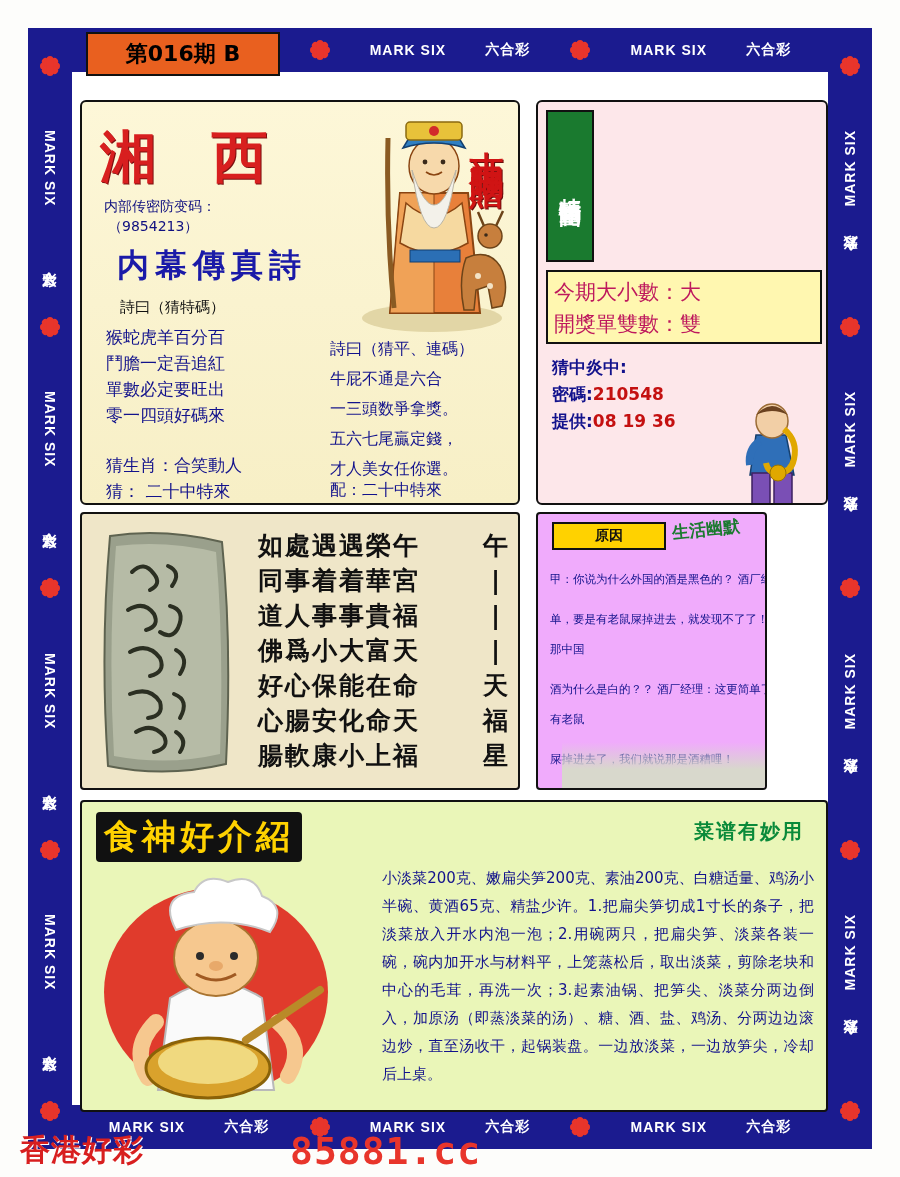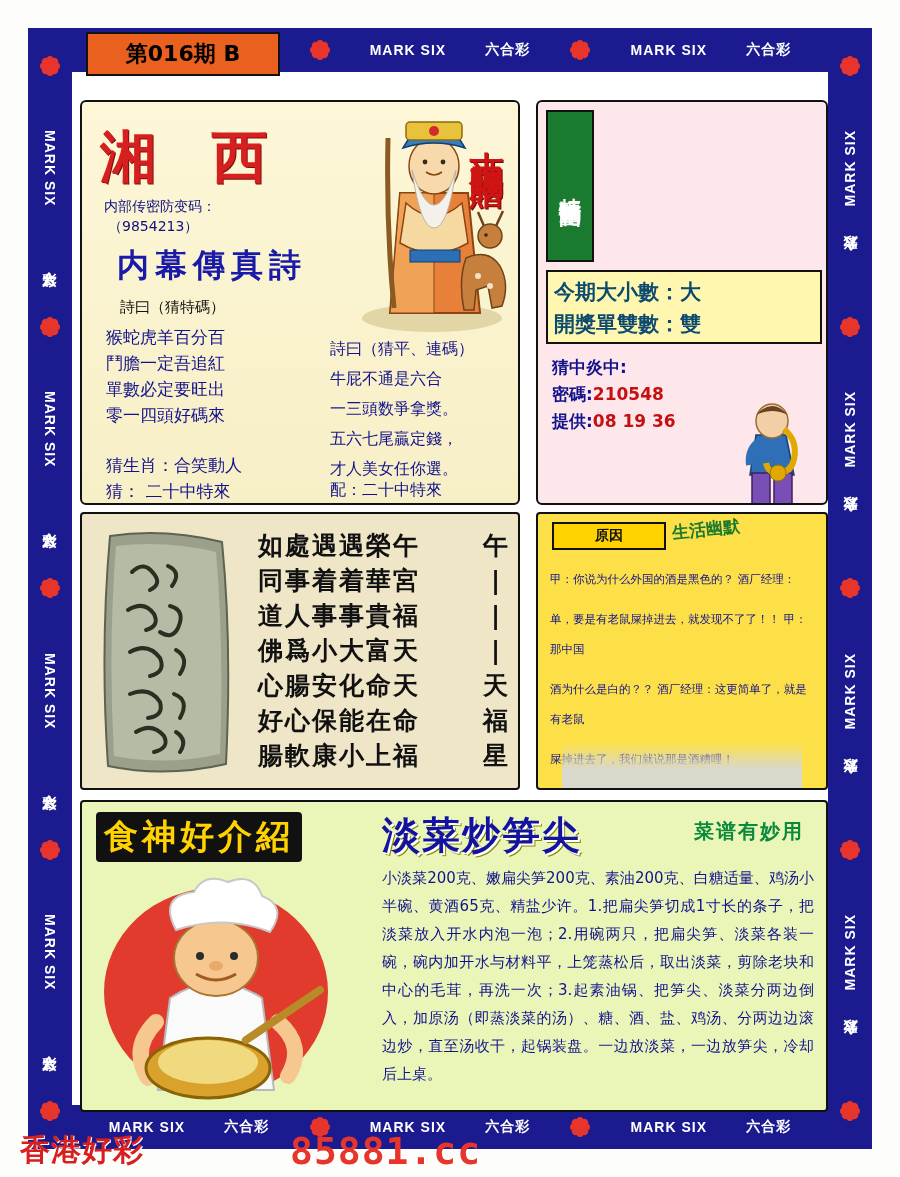--- a/index.html
+++ b/index.html
@@ -97,21 +97,21 @@
   }
   .tr-tag span{writing-mode:vertical-rl;letter-spacing:3px;}
   .tr-box{
     flex:1;background:#e8f7c8;border:2px solid #111;border-left:none;box-sizing:border-box;
     padding:8px 6px;font-size:19px;line-height:28px;color:#111;text-align:center;font-weight:bold;
   }
   .tr-mid{
     position:absolute;left:8px;top:168px;width:276px;height:74px;background:#fff7b0;
     border:2px solid #111;box-sizing:border-box;padding:4px 6px;
   }
-  .tr-mid div{font-size:21px;font-weight:bold;color:#0c4a6e;line-height:32px;white-space:nowrap;}
+  .tr-mid div{font-size:21px;font-weight:normal;color:#be185d;line-height:32px;white-space:nowrap;}
   .tr-bot{position:absolute;left:14px;top:252px;width:268px;font-size:17px;line-height:27px;color:#12128c;font-weight:bold;}
   .tr-bot .v{color:#c41010;}
   .sax-man{position:absolute;right:4px;bottom:-6px;width:96px;height:120px;}
 
   
   .mid-left{
     left:80px;top:512px;width:440px;height:278px;background:#efe6c8;border-radius:4px;overflow:hidden;
   }
   .stone{position:absolute;left:10px;top:12px;width:150px;height:250px;}
   .verse{
@@ -119,21 +119,21 @@
     letter-spacing:2px;
   }
   .verse div{white-space:nowrap;}
   .verse-r{
     position:absolute;right:10px;top:14px;font-size:25px;line-height:35px;color:#111;font-weight:bold;text-align:center;
   }
   .dash{color:#111;}
 
   
   .mid-right{
-    left:536px;top:512px;width:292px;height:278px;background:#fde047;border-radius:4px;overflow:hidden;
+    left:536px;top:512px;width:231px;height:278px;background:#f0abfc;border-radius:4px;overflow:hidden;
   }
   .joke-tag{
     position:absolute;left:14px;top:8px;width:110px;height:24px;background:#ffd200;border:2px solid #111;
     display:flex;align-items:center;justify-content:center;font-size:14px;font-weight:bold;color:#111;
   }
   .joke-tag2{
     position:absolute;left:134px;top:4px;font-size:17px;font-weight:bold;color:#1a7a2f;
     transform:rotate(-6deg);
   }
   .joke-body{position:absolute;left:12px;top:50px;width:268px;font-size:11.5px;line-height:30px;color:#12128c;}
@@ -404,22 +404,22 @@
         <path d="M44 206 q16 -10 28 4 q6 12 -10 16"></path>
         <path d="M84 206 q12 8 4 20"></path>
       </g>
     </svg>
 
     <div class="verse">
       <div>如處遇遇榮午</div>
       <div>同事着着華宮</div>
       <div>道人事事貴福</div>
       <div>佛爲小大富天</div>
+      <div>好心保能在命</div>
       <div>心腸安化命天</div>
-      <div>好心保能在命</div>
       <div>腸軟康小上福</div>
     </div>
 
     <div class="verse-r">
       <div>午</div>
       <div class="dash">|</div>
       <div class="dash">|</div>
       <div class="dash">|</div>
       <div>天</div>
       <div>福</div>
@@ -436,21 +436,20 @@
       <p>甲：你说为什么外国的酒是黑色的？  酒厂经理：</p>
       <p>单，要是有老鼠屎掉进去，就发现不了了！！ 甲：那中国</p>
       <p>酒为什么是白的？？ 酒厂经理：这更简单了，就是有老鼠</p>
       <p>屎掉进去了，我们就说那是酒糟哩！</p>
     </div>
     <div class="joke-fade"></div>
   </div>
 
   <div class="panel bottom">
     <div class="chef-title">食神好介紹</div>
-    <div class="dish-title">淡菜炒笋尖</div>
     <div class="recipe-tag">菜谱有妙用</div>
     <div class="recipe-body">小淡菜200克、嫩扁尖笋200克、素油200克、白糖适量、鸡汤小半碗、黄酒65克、精盐少许。1.把扁尖笋切成1寸长的条子，把淡菜放入开水内泡一泡；2.用碗两只，把扁尖笋、淡菜各装一碗，碗内加开水与材料平，上笼蒸松后，取出淡菜，剪除老块和中心的毛茸，再洗一次；3.起素油锅、把笋尖、淡菜分两边倒入，加原汤（即蒸淡菜的汤）、糖、酒、盐、鸡汤、分两边边滚边炒，直至汤收干，起锅装盘。一边放淡菜，一边放笋尖，冷却后上桌。</div>
 
     <svg class="chef" viewBox="0 0 280 236">
       <ellipse cx="120" cy="120" rx="112" ry="104" fill="#e03b2c"></ellipse>
       <path d="M74 126 q46 -30 92 0 l12 92 l-116 0 z" fill="#fafafa" stroke="#b9b9b9" stroke-width="2"></path>
       <ellipse cx="120" cy="86" rx="42" ry="38" fill="#f6c88f" stroke="#a97430" stroke-width="2"></ellipse>
       <path d="M80 58 q-18 -34 18 -38 q10 -20 34 -10 q26 -10 34 14 q26 10 8 36 q-46 -18 -94 -2 z" fill="#fff" stroke="#c8c8c8" stroke-width="2"></path>
       <circle cx="104" cy="84" r="4" fill="#2b2b2b"></circle>
       <circle cx="138" cy="84" r="4" fill="#2b2b2b"></circle>

